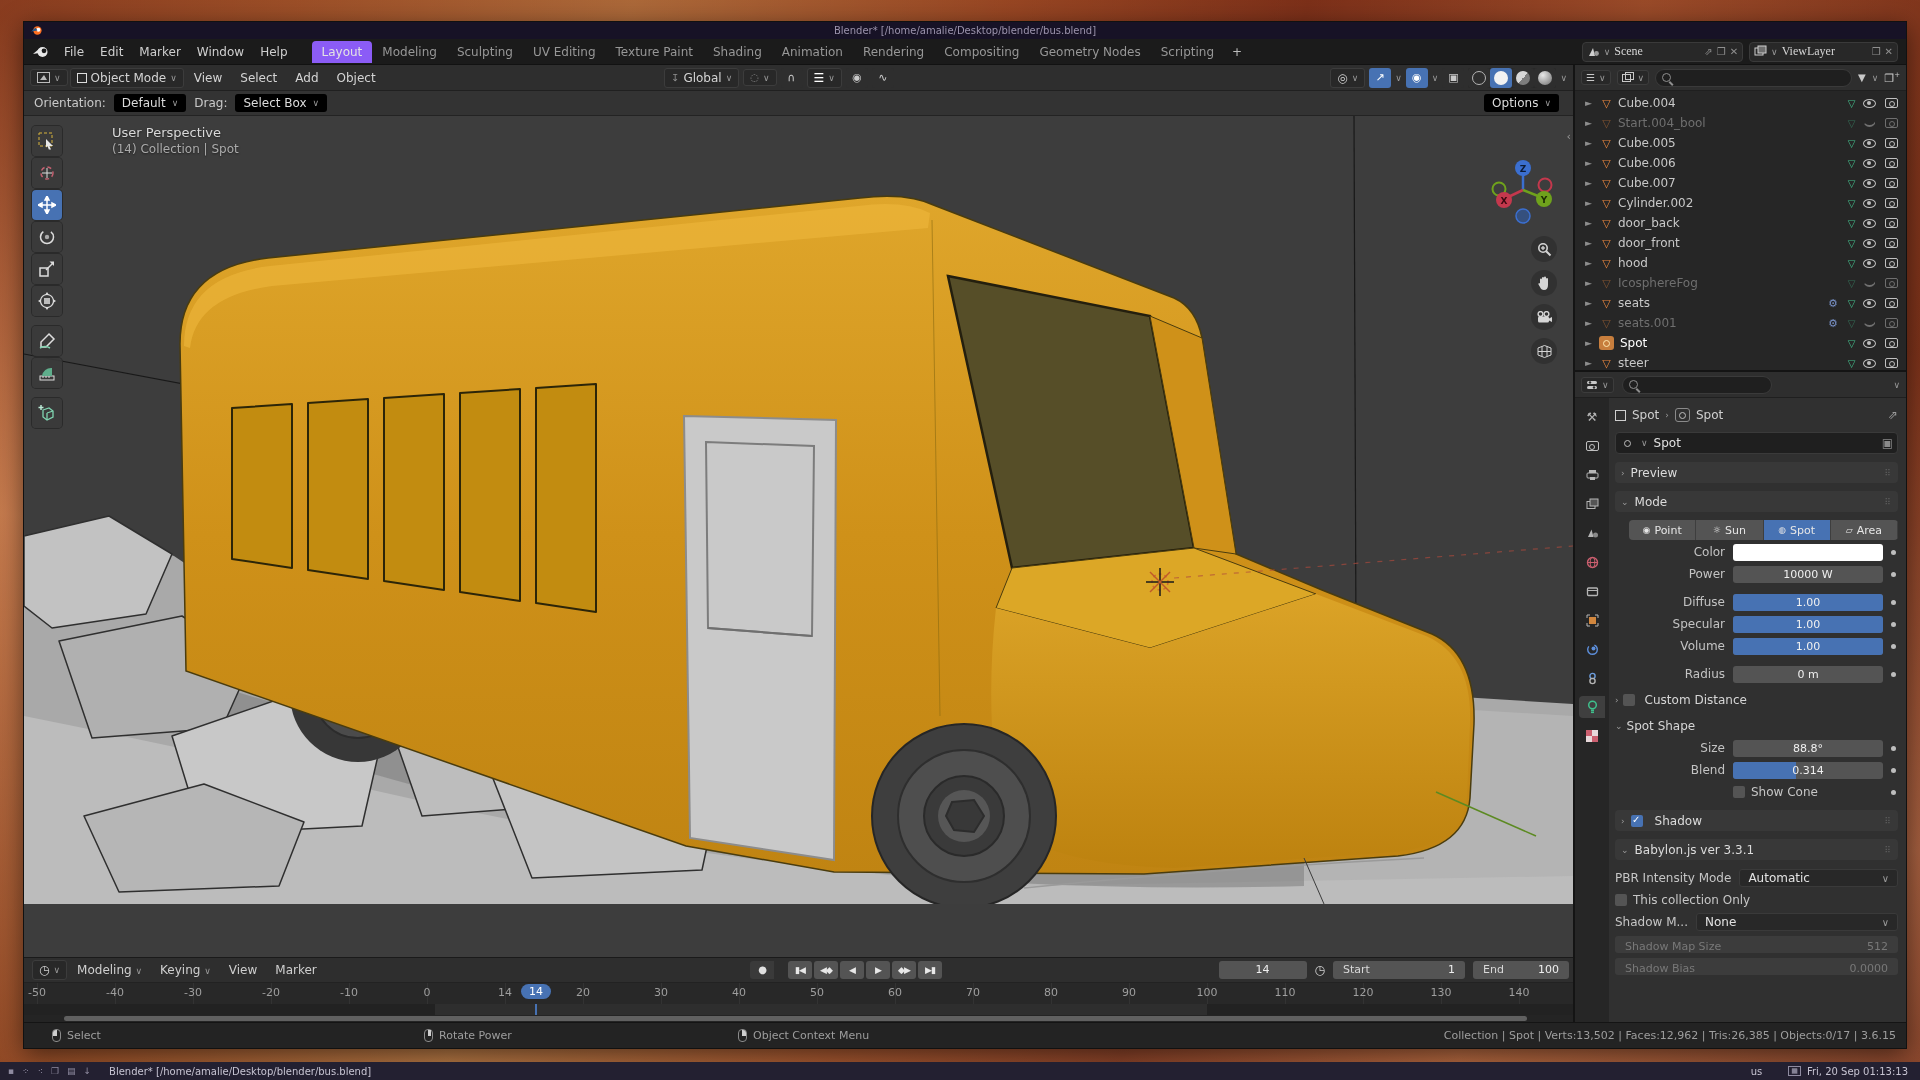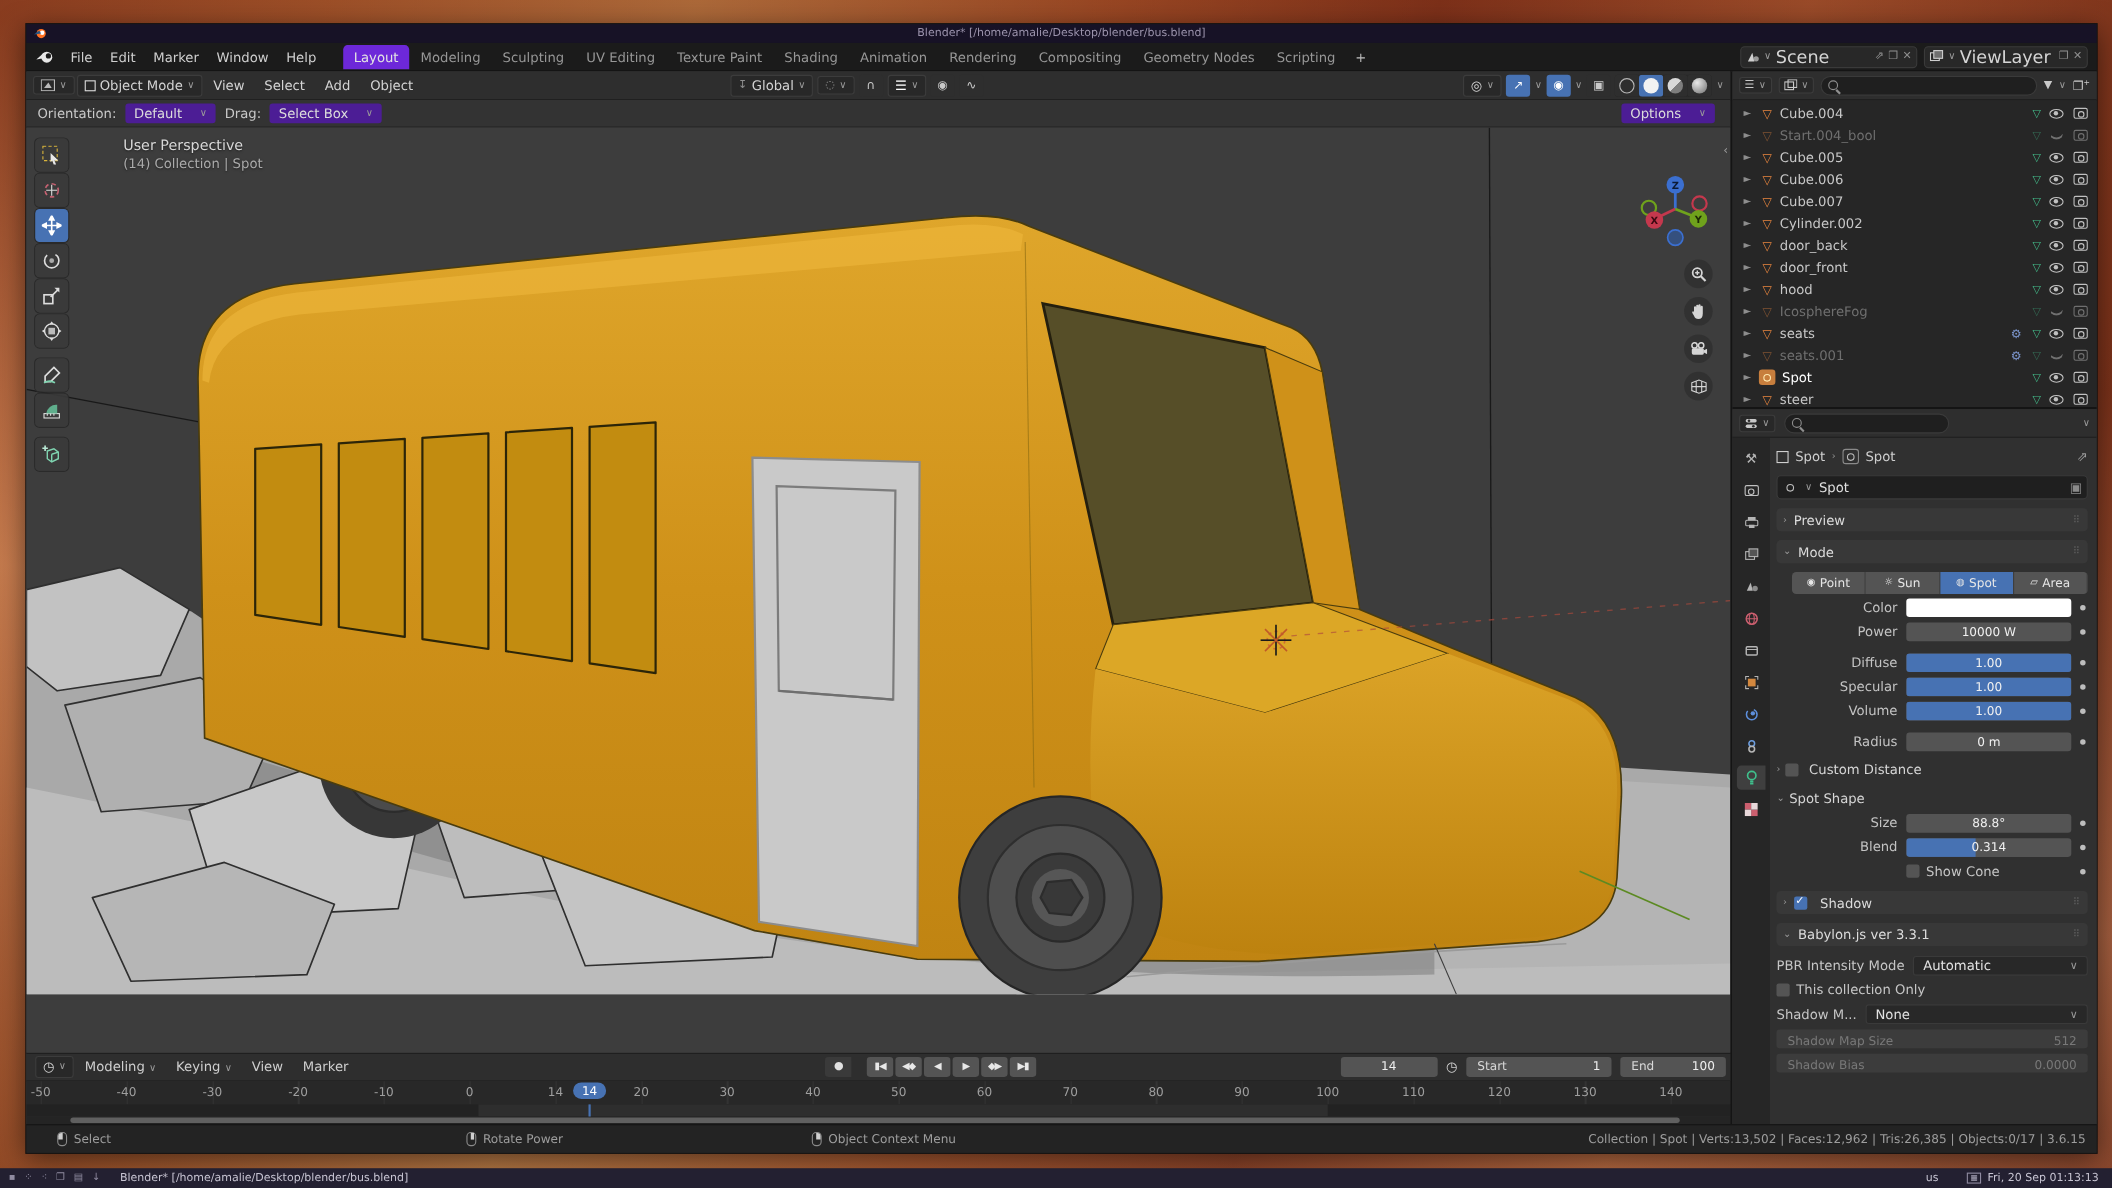--- a/index.html
+++ b/index.html
@@ -13,46 +13,46 @@
     box-shadow:0 0 0 1px #111, 0 6px 24px rgba(0,0,0,.55); display:flex; flex-direction:column; }
 
   .titlebar { height:17px; background:#171226; color:#9b93ac; font-size:10px; display:flex; align-items:center; justify-content:center; position:relative; }
   .titlebar .blogo { position:absolute; left:6px; top:2px; width:13px; height:13px; }
 
   .menubar { height:26px; background:#1b1b1b; display:flex; align-items:center; color:#cfcfcf; font-size:12px; border-bottom:1px solid #121212; }
   .menubar .blogo2 { width:18px; height:14px; margin:0 6px 0 8px; }
   .menu-item { padding:3px 8px; border-radius:3px; cursor:default; }
   .ws-tabs { display:flex; margin-left:16px; align-items:center; color:#979797; }
   .ws-tab { padding:4px 10px; border-radius:4px 4px 0 0; white-space:nowrap; }
-  .ws-tab.active { background:#6d28d9; color:#e3e3e3; }
+  .ws-tab.active { background:#8b5cf6; color:#e3e3e3; }
   .ws-plus { padding:2px 8px; color:#bdbdbd; }
   .mb-right { margin-left:auto; display:flex; align-items:center; gap:6px; padding-right:8px; }
   .id-field { display:flex; align-items:center; background:#282828; border:1px solid #3a3a3a; border-radius:4px; height:20px; padding:0 4px; gap:4px; color:#d5d5d5; }
-  .id-field .val { min-width:86px; font-size:16px; }
+  .id-field .val { min-width:86px; font-size:12px;font-family:Liberation Serif, serif; }
   .mini-ic { color:#8f8f8f; font-size:10px; }
 
   .main { flex:1; display:flex; min-height:0; }
   .left-col { width:1549px; display:flex; flex-direction:column; background:#3d3d3d; }
   .right-col { width:333px; display:flex; flex-direction:column; border-left:2px solid #141414; background:#2b2b2b; }
 
   .vp-header { height:26px; background:#2e2e2e; border-bottom:1px solid #202020; display:flex; align-items:center; font-size:12px; color:#d4d4d4; padding:0 6px; gap:2px; position:relative; }
   .btn { background:#2e2e2e; border-radius:3px; padding:2px 6px; display:flex; align-items:center; gap:4px; }
   .btn.dark { background:#282828; border:1px solid #3c3c3c; }
   .hdr-cluster { position:absolute; display:flex; align-items:center; gap:4px; }
   .sq-btn { width:22px; height:20px; border-radius:3px; display:flex; align-items:center; justify-content:center; background:#2e2e2e; color:#c9c9c9; font-size:11px; }
   .sq-btn.on { background:#4772b3; color:#fff; }
   .shade-group { display:flex; background:#282828; border-radius:3px; overflow:hidden; }
   .sphere { width:14px; height:14px; border-radius:50%; background:#9a9a9a; position:relative; }
   .sphere.wire { background:transparent; border:1.5px solid #b5b5b5; }
   .sphere.solid { background:#f2f2f2; }
   .sphere.mat { background:linear-gradient(135deg,#d8d8d8 50%,#7d7d7d 50%); }
   .sphere.rend { background:radial-gradient(circle at 35% 30%,#e8e8e8,#6f6f6f); }
 
   .tool-settings { height:25px; background:#333333; border-bottom:1px solid #232323; display:flex; align-items:center; font-size:12px; color:#c9c9c9; padding:0 10px; gap:8px; position:relative; }
-  .drop { background:#4c1d95; border-radius:3px; padding:2px 8px; display:flex; gap:16px; align-items:center; color:#dcdcdc; }
+  .drop { background:#000000; border-radius:3px; padding:2px 8px; display:flex; gap:6px; align-items:center; color:#dcdcdc; }
 
   .viewport { flex:1; position:relative; overflow:hidden; background:#3d3d3d; }
   .vp-overlay { position:absolute; left:88px; top:8px; color:#d8d8d8; font-size:13px; line-height:17px; text-shadow:0 1px 2px rgba(0,0,0,.5); }
   .vp-overlay .sub { color:#ababab; font-size:12px; }
 
   .toolbar { position:absolute; left:8px; top:10px; display:flex; flex-direction:column; gap:2px; }
   .tool-btn { width:30px; height:30px; background:#3a3a3ae6; border-radius:4px; display:flex; align-items:center; justify-content:center; color:#d8d8d8; font-size:15px; box-shadow:0 0 0 1px #2a2a2a; }
   .tool-btn.active { background:#4772b3; color:#fff; }
   .tool-btn.gap { margin-top:8px; }
 

